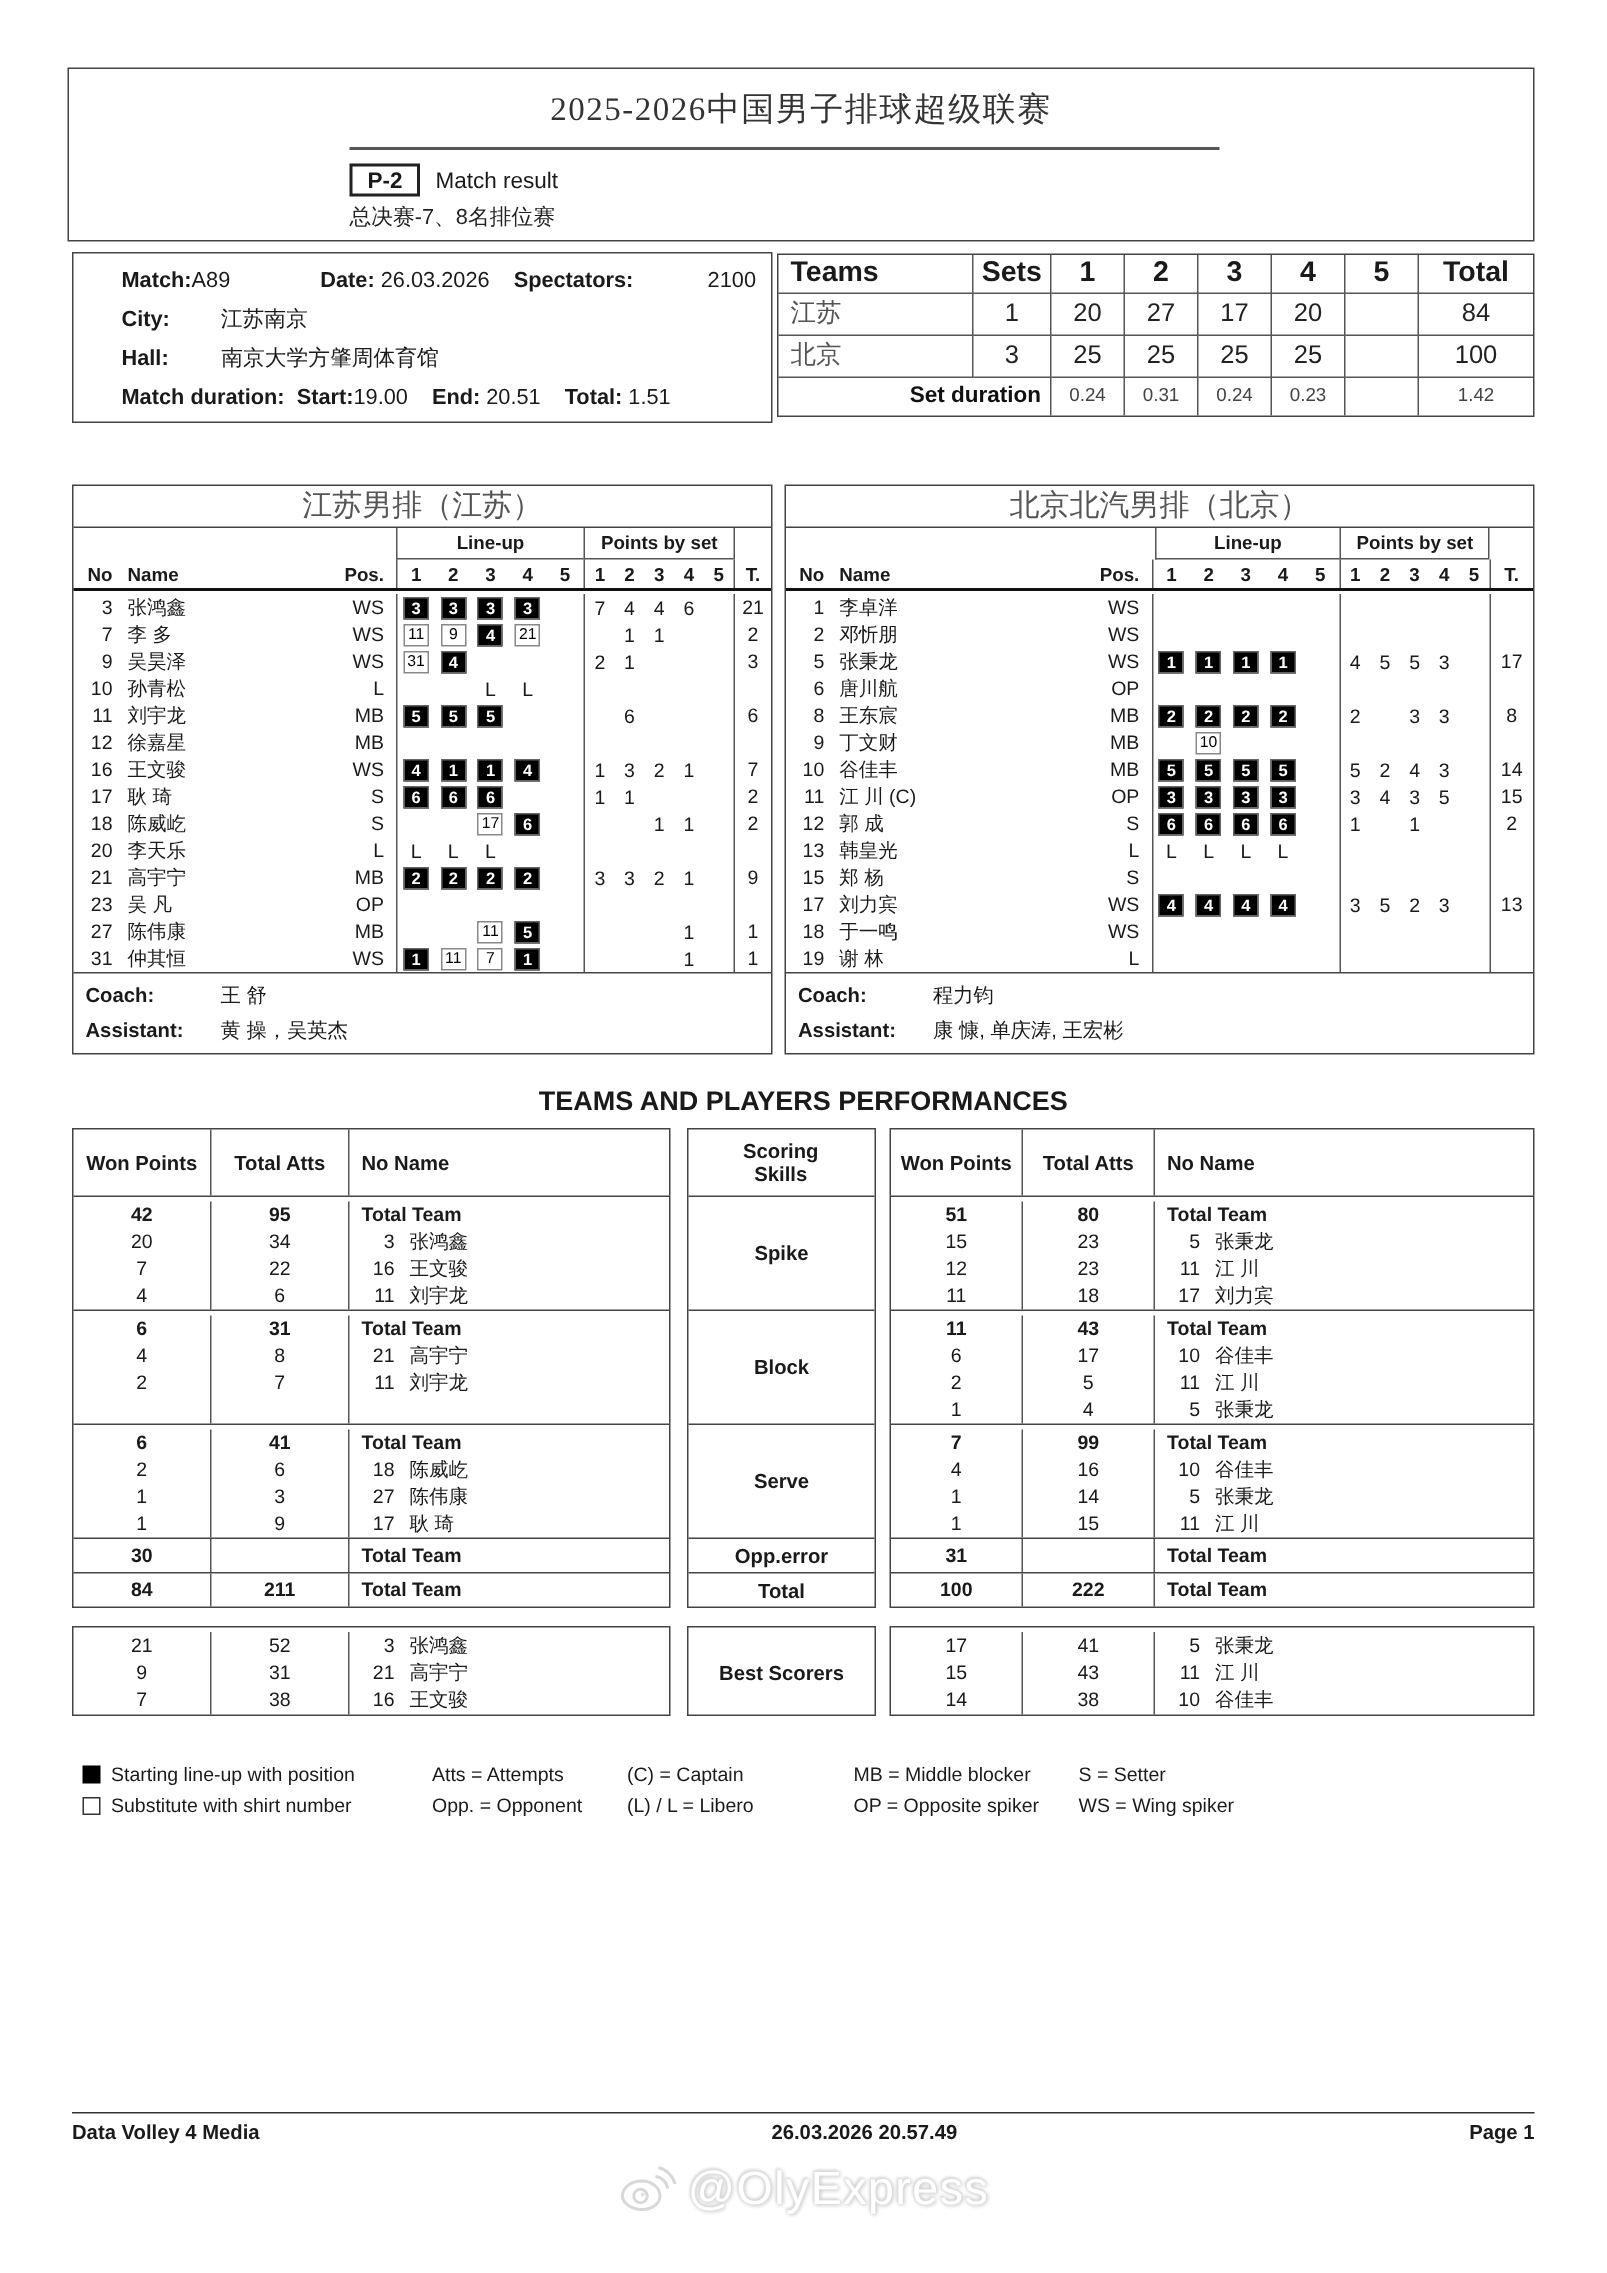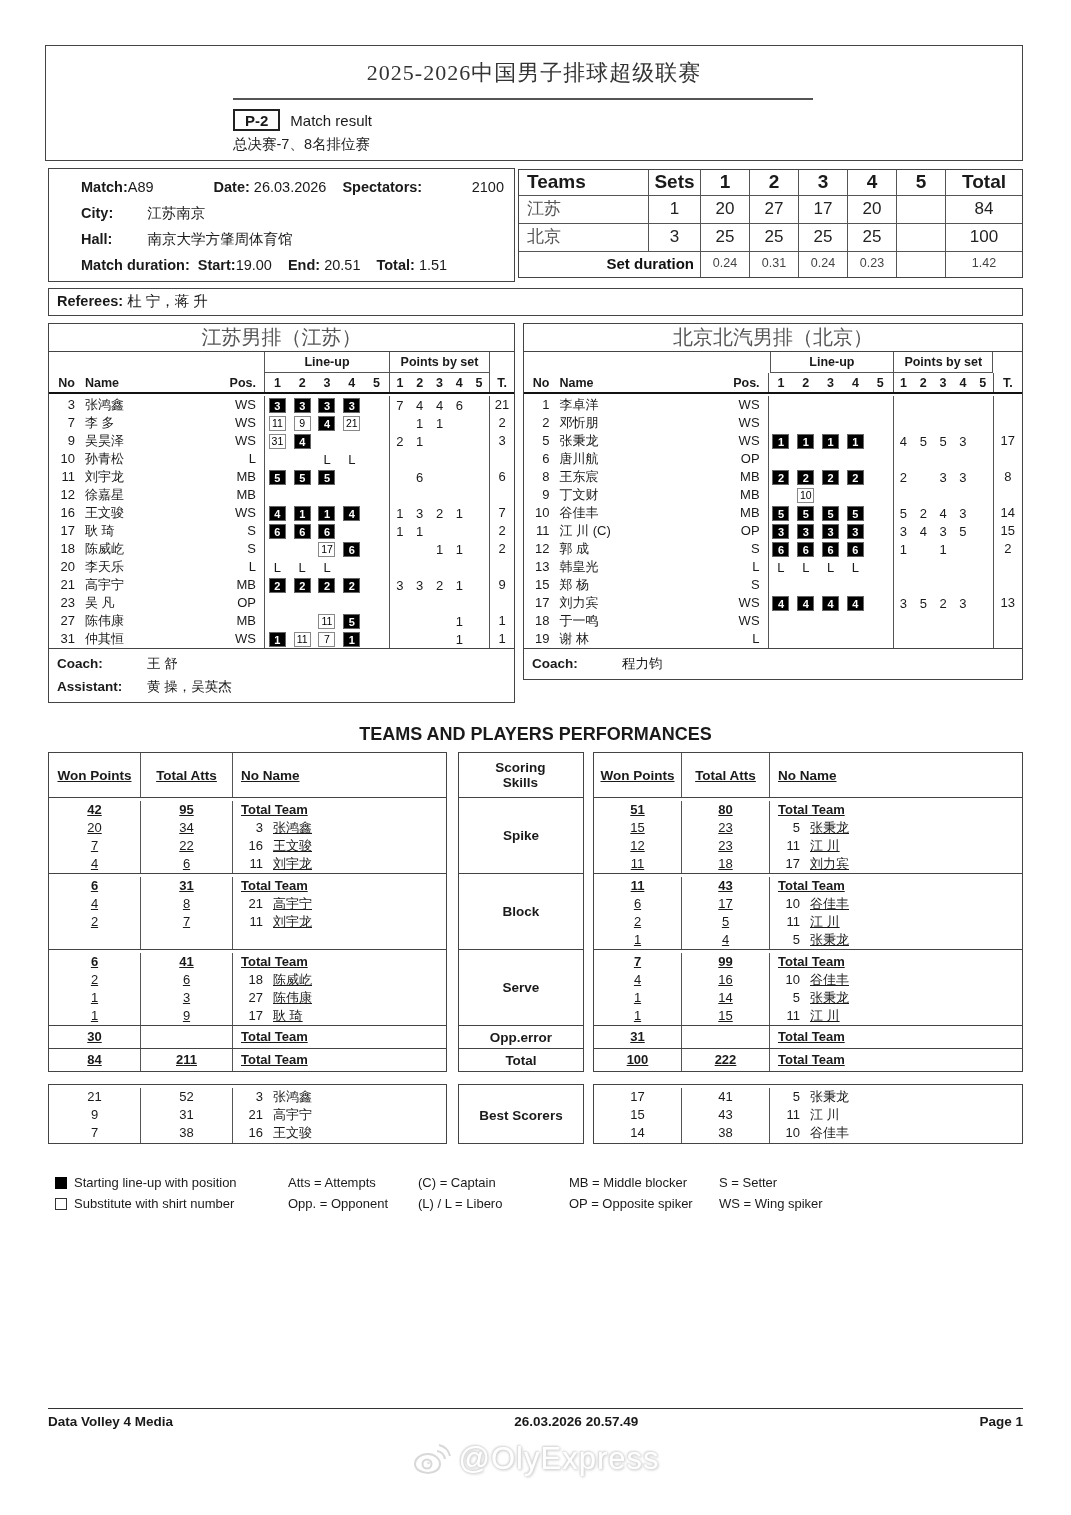--- a/index.html
+++ b/index.html
@@ -63,21 +63,21 @@
   .coach-line b { display:inline-block; width:90px; font-weight:bold; }
 
   
   .perf-title { position:absolute; left:0; top:724px; width:1071px; text-align:center; font-weight:bold; font-size:18px; }
   .perf-wrap { position:absolute; left:48px; top:752px; width:975px; }
   .perf-row { display:flex; }
   .perf-table { border:1.5px solid #444; }
   #perfL { width:399px; }
   #perfM { width:126px; margin-left:11px; }
   #perfR { width:430px; margin-left:9px; }
-  .sec { border-top:1px solid #444; display:flex;text-decoration:underline; }
+  .sec { border-top:1px solid #444; display:flex; }
   .sec:first-child { border-top:none; }
   .pcol { height:100%; }
   .pcol.v { border-right:1px solid #555; }
   .pline { height:18px; line-height:18px; font-size:13px; text-align:center; white-space:pre; }
   .pline.nm { text-align:left; padding-left:8px; }
   .pline b { font-weight:bold; }
   .pnum { display:inline-block; width:22px; text-align:right; margin-right:10px; }
   .sec-head { height:44px; align-items:center; }
   .sec-head .pcol { display:flex; align-items:center; justify-content:center; font-weight:bold; font-size:13.5px; text-align:center; height:100%; }
   .sec-head .pcol.nmh { justify-content:flex-start; padding-left:8px; }
@@ -179,24 +179,20 @@
         <span class="st-cell st-label" style="width: 182px;">Set duration</span>
         <span class="st-cell" style="width: 49px;">0.24</span>
         <span class="st-cell" style="width: 49px;">0.31</span>
         <span class="st-cell" style="width: 49px;">0.24</span>
         <span class="st-cell" style="width: 49px;">0.23</span>
         <span class="st-cell" style="width: 49px;"></span>
         <span class="st-cell" style="width: 76px;">1.42</span>
       </div>
     </div>
 
-  <div class="ref-box">
-    <b>Referees:</b>
-    <span> </span><span>杜 宁，蒋 升</span>
-  </div>
 
   <div class="team-table" id="team0">
       <div class="tt-title">江苏男排（江苏）</div>
       <div class="tt-grow">
         <span class="gh-cell" style="width: 215px;"></span>
         <span class="gh-cell gh-line bl" style="width: 125px;">Line-up</span>
         <span class="gh-cell gh-line bl" style="width: 100px;">Points by set</span>
         <span class="gh-cell bl" style="width: 25px;"></span>
       </div>
       <div class="tt-colhead">
@@ -943,20 +939,21 @@
             <span class="pt-slot" style="width: 20px;"></span>
             <span class="pt-slot" style="width: 20px;"></span>
             <span class="pt-slot" style="width: 20px;"></span>
             <span class="pt-slot" style="width: 20px;"></span>
           </span>
           <span class="c-t bl" style="width: 30px;"></span>
         </div>
       </div>
       <div class="coach-box">
         <div class="coach-line"><b>Coach:</b><span>程力钧</span></div>
+        <div class="coach-line"><b>Assistant:</b><span>康 慷, 单庆涛, 王宏彬</span></div>
       </div>
     </div>
 
   <div class="perf-title">TEAMS AND PLAYERS PERFORMANCES</div>
   <div class="perf-wrap">
     <div class="perf-row">
       <div class="perf-table" id="perfL">
           <div class="sec sec-head">
             <div class="pcol v" style="width: 92px;">Won Points</div>
             <div class="pcol v" style="width: 92px;">Total Atts</div>

